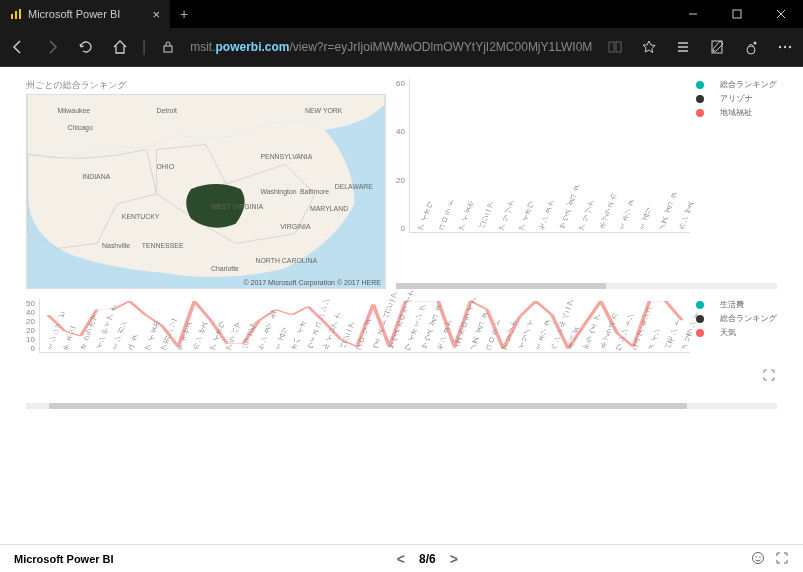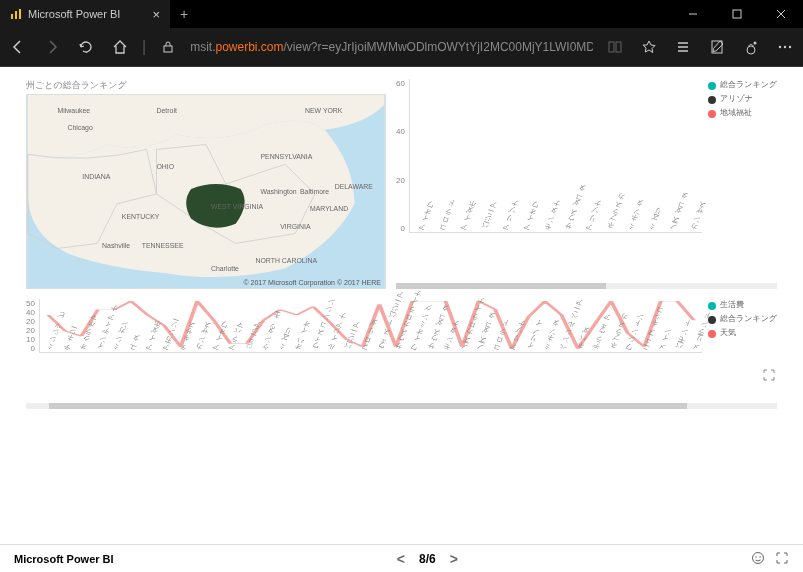--- a/index.html
+++ b/index.html
@@ -8,38 +8,38 @@
   .tab{background:#1a1a1a;height:28px;display:flex;align-items:center;padding:0 10px;gap:6px;min-width:170px}
   .tab-icon{width:12px;height:12px;display:flex;align-items:center}
   .tab-close{margin-left:auto;font-size:13px;cursor:pointer}
   .newtab{width:28px;display:flex;align-items:center;justify-content:center;font-size:14px;color:#aaa}
   .winbtns{margin-left:auto;display:flex}
   .winbtn{width:44px;height:28px;display:flex;align-items:center;justify-content:center;color:#ccc;font-size:11px}
   .toolbar{background:#1a1a1a;height:38px;display:flex;align-items:center;padding:0 6px;gap:10px}
   .tbtn{width:24px;height:24px;display:flex;align-items:center;justify-content:center;color:#ccc}
   .tbtn.dim{opacity:.4}
   .url{flex:1;color:#888;font-size:12px;overflow:hidden;white-space:nowrap}
-  .url b{color:#f97316;font-weight:400}
+  .url b{color:#7dd3fc;font-weight:700}
   .content{height:478px;background:#fff;border-top:1px solid #333;overflow:hidden;position:relative}
   .report{padding:12px 26px;display:grid;grid-template-columns:360px 1fr;grid-template-rows:210px 1fr;gap:10px}
   .visual{display:flex;flex-direction:column}
   .vtitle{font-size:9px;color:#888;margin-bottom:2px}
   .map{background:#cce4ee;position:relative;border:1px solid #ddd;flex:1;overflow:hidden}
   .map svg{width:100%;height:100%}
   .mapcred{position:absolute;bottom:2px;right:4px;font-size:7px;color:#555}
   .chart{flex:1;display:flex;position:relative}
   .yaxis{display:flex;flex-direction:column;justify-content:space-between;font-size:8px;color:#888;padding-right:4px;text-align:right}
   .plot{flex:1;display:flex;align-items:flex-end;gap:1px;border-left:1px solid #ddd;border-bottom:1px solid #ddd;position:relative}
   .bargrp{flex:1;display:flex;align-items:flex-end;justify-content:center;gap:1px;position:relative}
   .bar{width:3px;background:#999}
   .bar.c1{background:#00b8aa}
   .bar.c2{background:#333}
   .xlabel{position:absolute;top:100%;font-size:7px;color:#888;writing-mode:vertical-rl;transform:rotate(200deg);transform-origin:top;white-space:nowrap;margin-top:2px}
   .legend{font-size:8px;color:#666;padding-left:6px}
-  .legend .row{display:flex;align-items:flex-end;gap:4px;margin-bottom:3px;white-space:nowrap}
+  .legend .row{display:flex;align-items:center;gap:16px;margin-bottom:3px;white-space:nowrap}
   .dot{width:8px;height:8px;border-radius:50%}
   .visual.wide{grid-column:1/3}
   .wide .plot{gap:0}
   .wide .bar{width:4px}
   .line{position:absolute;top:0;left:0;width:100%;height:100%;pointer-events:none}
   .scrollbar{height:6px;background:#eee;margin-top:50px;position:relative}
   .scrollthumb{height:100%;background:#ccc;position:absolute}
   .footer{height:28px;border-top:1px solid #ddd;display:flex;align-items:center;padding:0 14px;font-size:11px}
   .pager{margin:0 auto;display:flex;align-items:center;gap:14px;font-size:12px;font-weight:600}
   .pgbtn{font-size:14px;color:#666;cursor:pointer}

